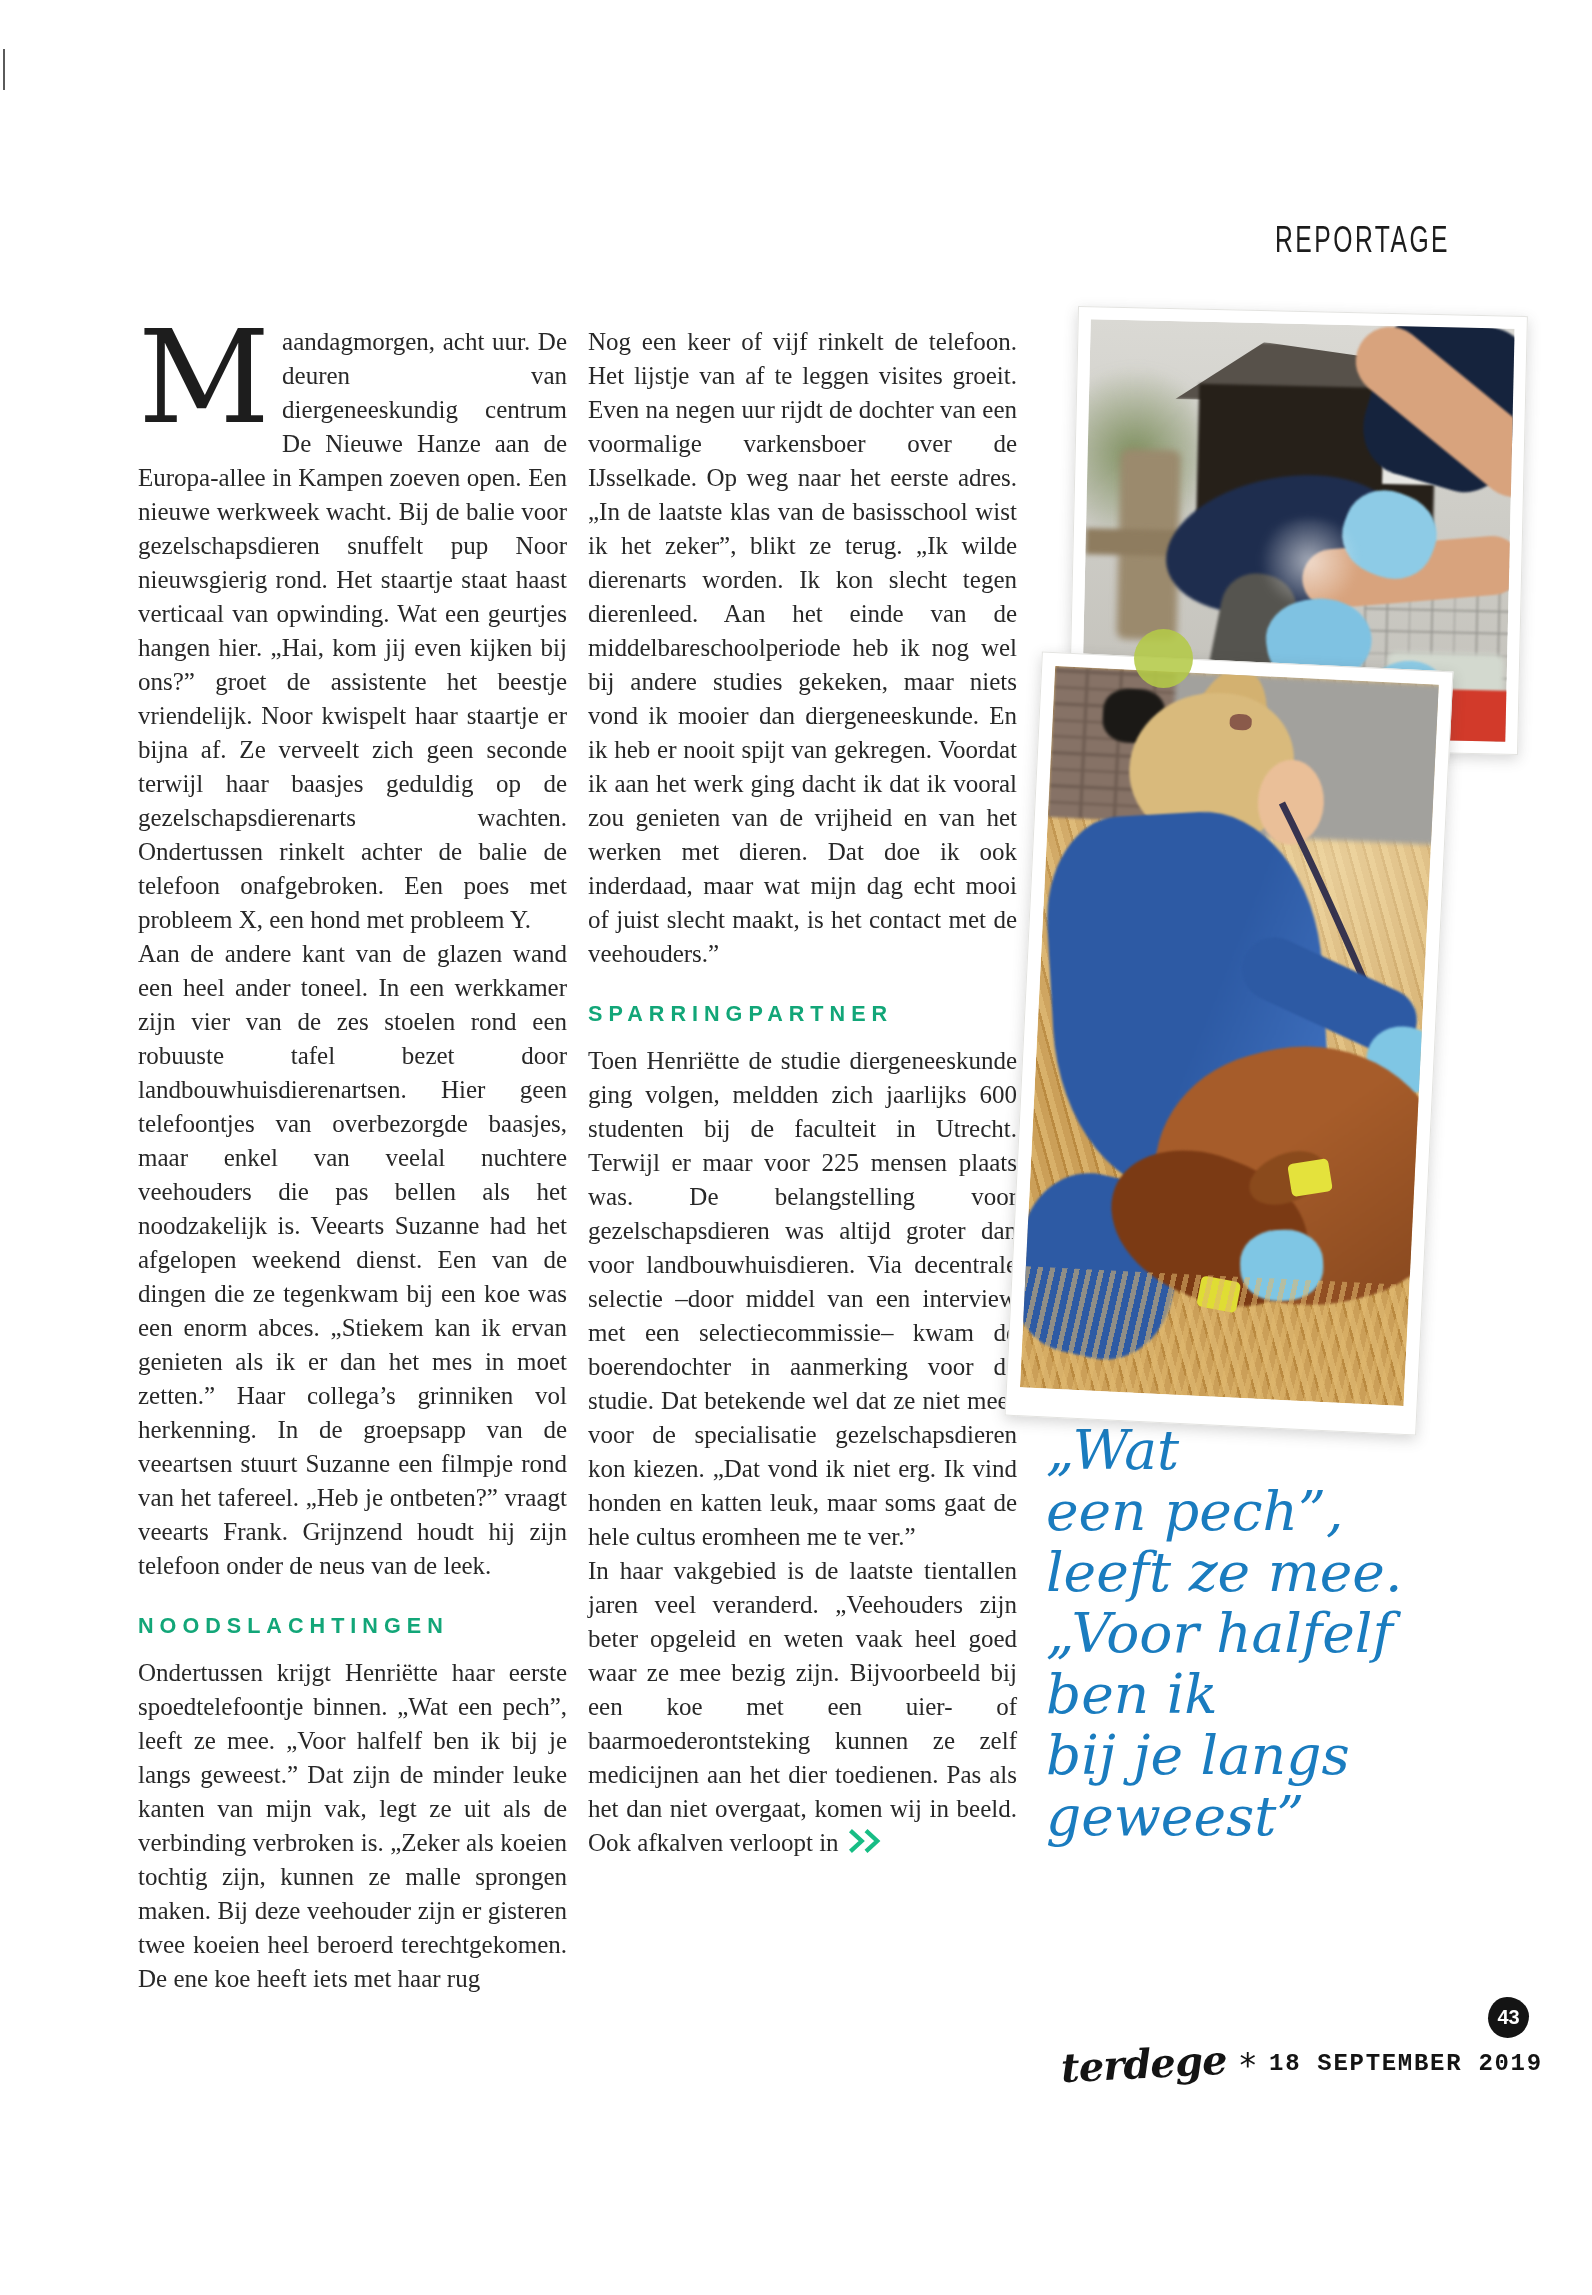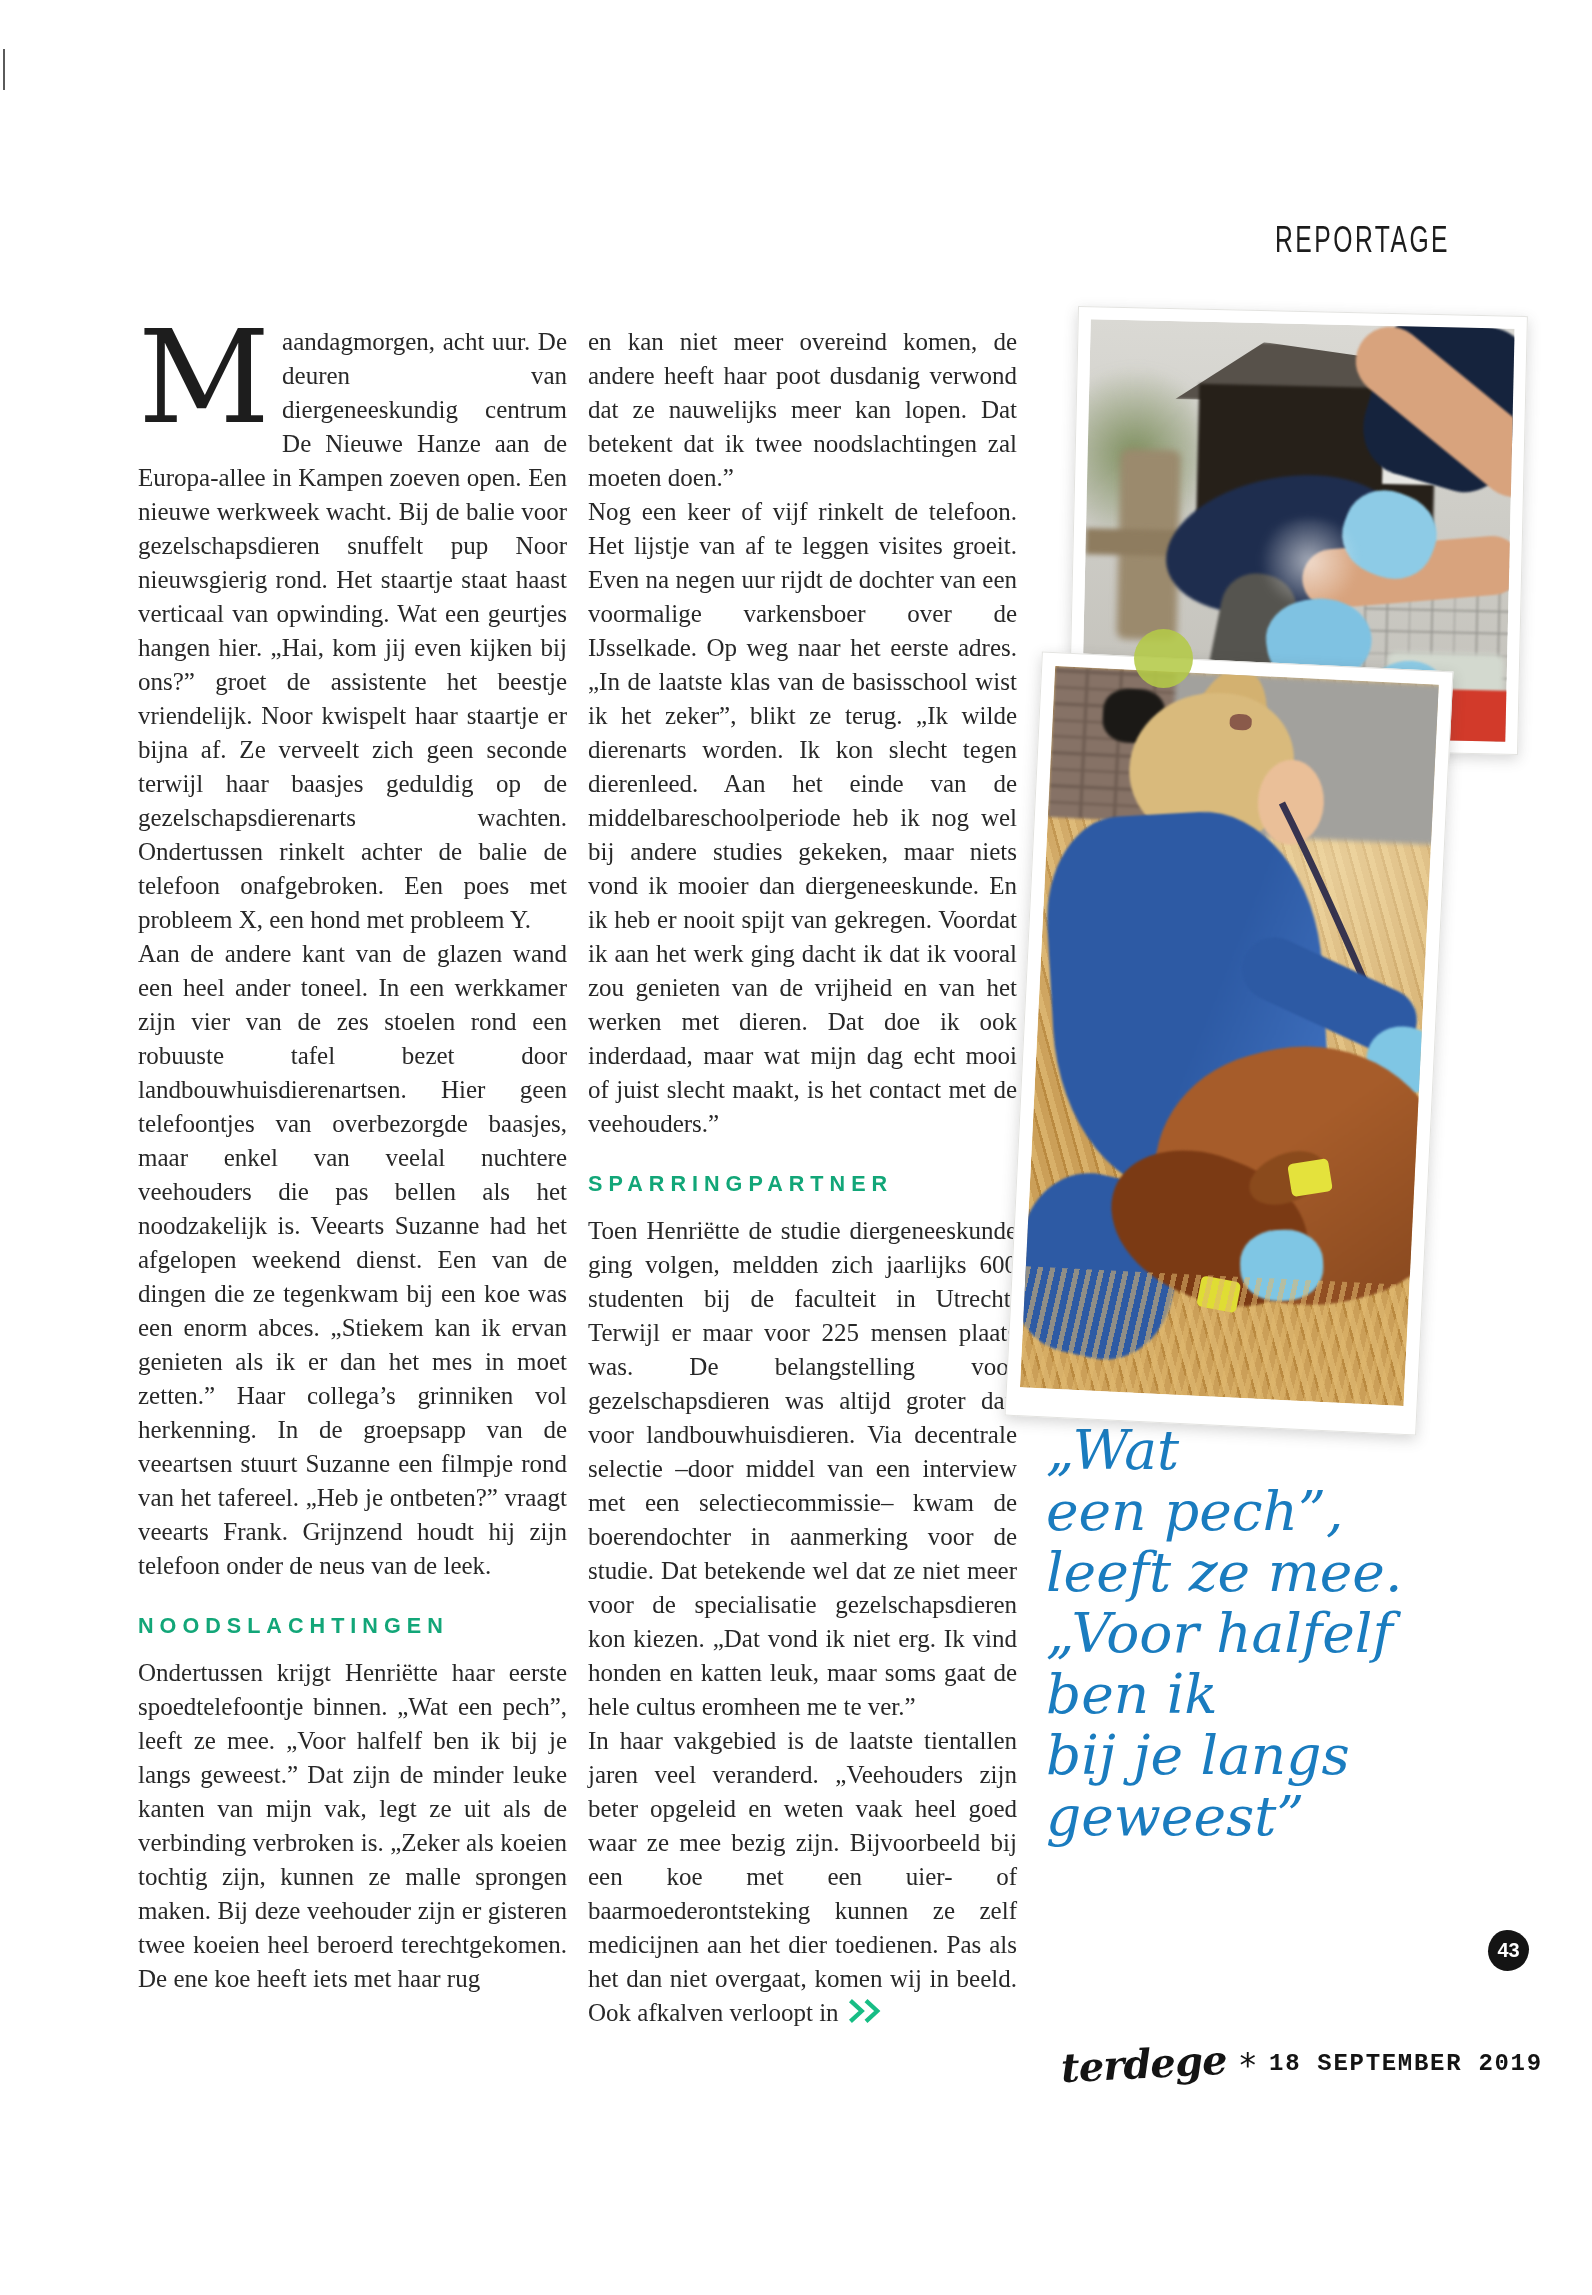--- a/index.html
+++ b/index.html
@@ -28,21 +28,21 @@
   
   .quote{left:1046px;top:1420px;width:552px;font-family:"DejaVu Serif",serif;font-style:italic;
          font-size:55px;line-height:61px;color:#1a7cbf;z-index:1;}
 
   
   .footer{left:1061px;top:2040px;display:flex;align-items:center;gap:13px;color:#141414;}
   .mag{font-family:"DejaVu Serif",serif;font-style:italic;font-weight:bold;font-size:40px;
        transform:rotate(-3deg);letter-spacing:-0.9px;}
   .star{font-family:"DejaVu Sans",sans-serif;font-size:33px;margin-top:3.5px;}
   .date{font-family:"Liberation Mono",monospace;font-weight:bold;font-size:24px;letter-spacing:1.7px;}
-  .pagenum{left:1488px;top:1930px;width:41px;height:41px;background:#141414;color:#fff;
+  .pagenum{left:1488px;top:1997px;width:41px;height:41px;background:#141414;color:#fff;
            border-radius:46% 54% 52% 48% / 52% 47% 53% 48%;display:flex;align-items:center;
            justify-content:center;font-family:"Liberation Sans",sans-serif;font-weight:bold;font-size:20px;}
 
   
   .photo{background:#fff;border:0.9px solid #e3e3e0;box-shadow:0 4.3px 14px rgba(70,70,70,.22);box-sizing:border-box;}
   #photo-top{left:1073px;top:311px;width:450px;height:439px;padding:12px;transform:rotate(1.3deg);z-index:2;}
   #photo-bottom{left:1023px;top:661px;width:412px;height:765px;padding:13px 13px 28px 13px;transform:rotate(2.8deg);z-index:3;}
   .ph-content{position:relative;width:100%;height:100%;overflow:hidden;}
   .ph-content *{position:absolute;}
 
@@ -133,21 +133,20 @@
 <div class="abs kicker">REPORTAGE</div>
 
 <div class="abs col" id="col1">
   <p class="bp"><span class="dropcap">M</span><span>aandagmorgen, acht uur. De deuren van diergeneeskundig centrum De Nieuwe Hanze aan de Europa-allee in Kampen zoeven open. Een nieuwe werkweek wacht. Bij de balie voor gezelschapsdieren snuffelt pup Noor nieuwsgierig rond. Het staartje staat haast verticaal van opwinding. Wat een geurtjes hangen hier. „Hai, kom jij even kijken bij ons?” groet de assistente het beestje vriendelijk. Noor kwispelt haar staartje er bijna af. Ze verveelt zich geen seconde terwijl haar baasjes geduldig op de gezelschapsdierenarts wachten. Ondertussen rinkelt achter de balie de telefoon onafgebroken. Een poes met probleem X, een hond met probleem Y.</span></p>
   <p class="bp"><span>Aan de andere kant van de glazen wand een heel ander toneel. In een werkkamer zijn vier van de zes stoelen rond een robuuste tafel bezet door landbouwhuisdierenartsen. Hier geen telefoontjes van overbezorgde baasjes, maar enkel van veelal nuchtere veehouders die pas bellen als het noodzakelijk is. Veearts Suzanne had het afgelopen weekend dienst. Een van de dingen die ze tegenkwam bij een koe was een enorm abces. „Stiekem kan ik ervan genieten als ik er dan het mes in moet zetten.” Haar collega’s grinniken vol herkenning. In de groepsapp van de veeartsen stuurt Suzanne een filmpje rond van het tafereel. „Heb je ontbeten?” vraagt veearts Frank. Grijnzend houdt hij zijn telefoon onder de neus van de leek.</span></p>
   <h2 class="sec-h">NOODSLACHTINGEN</h2>
   <p class="bp"><span>Ondertussen krijgt Henriëtte haar eerste spoedtelefoontje binnen. „Wat een pech”, leeft ze mee. „Voor halfelf ben ik bij je langs geweest.” Dat zijn de minder leuke kanten van mijn vak, legt ze uit als de verbinding verbroken is. „Zeker als koeien tochtig zijn, kunnen ze malle sprongen maken. Bij deze veehouder zijn er gisteren twee koeien heel beroerd terechtgekomen. De ene koe heeft iets met haar rug</span></p>
 </div>
 
 <div class="abs col" id="col2">
-  <p class="bp"><span>en kan niet meer overeind komen, de andere heeft haar poot dusdanig verwond dat ze nauwelijks meer kan lopen. Dat betekent dat ik twee noodslachtingen zal moeten doen.”</span></p>
   <p class="bp"><span>Nog een keer of vijf rinkelt de telefoon. Het lijstje van af te leggen visites groeit. Even na negen uur rijdt de dochter van een voormalige varkensboer over de IJsselkade. Op weg naar het eerste adres. „In de laatste klas van de basisschool wist ik het zeker”, blikt ze terug. „Ik wilde dierenarts worden. Ik kon slecht tegen dierenleed. Aan het einde van de middelbareschoolperiode heb ik nog wel bij andere studies gekeken, maar niets vond ik mooier dan diergeneeskunde. En ik heb er nooit spijt van gekregen. Voordat ik aan het werk ging dacht ik dat ik vooral zou genieten van de vrijheid en van het werken met dieren. Dat doe ik ook inderdaad, maar wat mijn dag echt mooi of juist slecht maakt, is het contact met de veehouders.”</span></p>
   <h2 class="sec-h">SPARRINGPARTNER</h2>
   <p class="bp"><span>Toen Henriëtte de studie diergeneeskunde ging volgen, meldden zich jaarlijks 600 studenten bij de faculteit in Utrecht. Terwijl er maar voor 225 mensen plaats was. De belangstelling voor gezelschapsdieren was altijd groter dan voor landbouwhuisdieren. Via decentrale selectie –door middel van een interview met een selectiecommissie– kwam de boerendochter in aanmerking voor de studie. Dat betekende wel dat ze niet meer voor de specialisatie gezelschapsdieren kon kiezen. „Dat vond ik niet erg. Ik vind honden en katten leuk, maar soms gaat de hele cultus eromheen me te ver.”</span></p>
   <p class="bp"><span>In haar vakgebied is de laatste tientallen jaren veel veranderd. „Veehouders zijn beter opgeleid en weten vaak heel goed waar ze mee bezig zijn. Bijvoorbeeld bij een koe met een uier- of baarmoederontsteking kunnen ze zelf medicijnen aan het dier toedienen. Pas als het dan niet overgaat, komen wij in beeld. Ook afkalven verloopt in</span><svg class="chevron" width="38" height="26" viewBox="0 0 44 30">
         <polyline points="4,3 17,15 4,27" fill="none" stroke="#17BD85" stroke-width="5"></polyline>
         <polyline points="22,3 35,15 22,27" fill="none" stroke="#17BD85" stroke-width="5"></polyline>
       </svg></p>
 </div>
 
 <div class="abs photo" id="photo-top">

